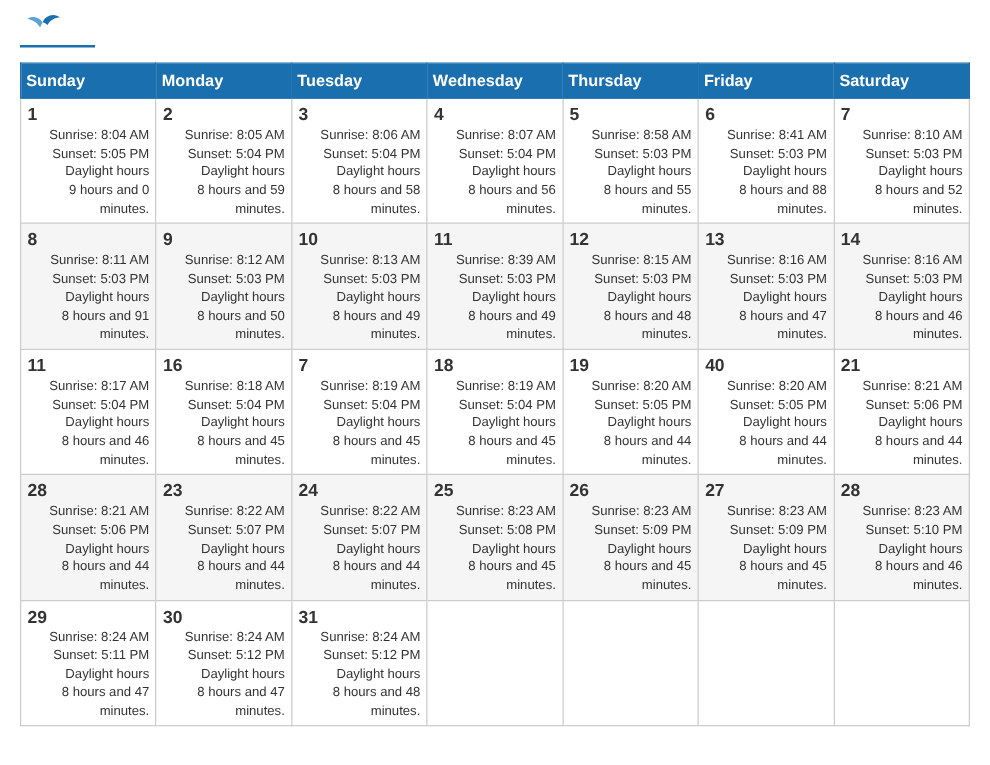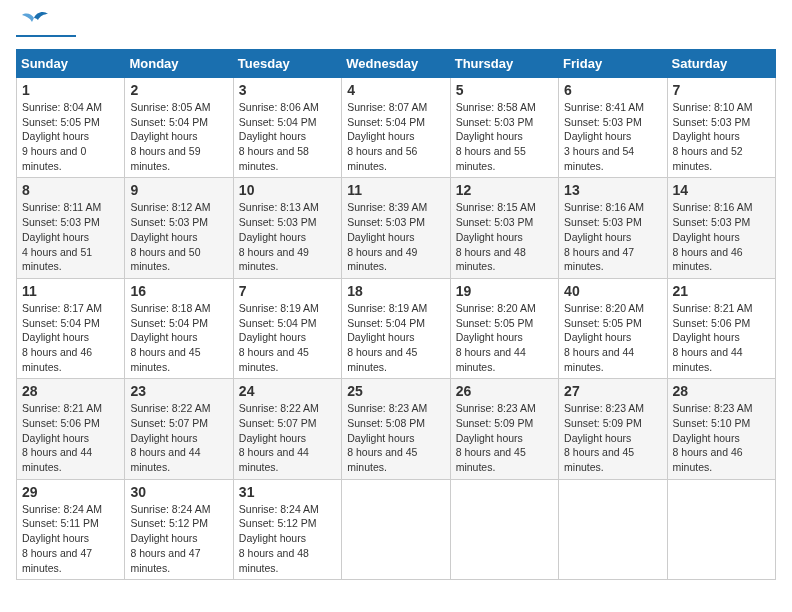--- a/index.html
+++ b/index.html
@@ -62,20 +62,21 @@
       font-size: 14px;
       font-weight: bold;
       color: #333;
       display: block;
       margin-bottom: 2px;
     }
     .day-info {
       color: #333;
       line-height: 1.4;
       font-size: 10.5px;
+      text-align: right;
     }
     .empty-cell {
       background: #f9f9f9;
     }
   </style>
 </head>
 <body>
 
 <div class="header">
   <div class="logo">
@@ -156,41 +157,41 @@
           <span>Daylight hours</span><br>
           <span>8 hours and 55 minutes.</span>
         </div>
       </td>
         <td>
         <span class="day-num">6</span>
         <div class="day-info">
           <span>Sunrise: </span><span>8:41 AM</span><br>
           <span>Sunset: </span><span>5:03 PM</span><br>
           <span>Daylight hours</span><br>
-          <span>3 hours and 54 minutes.</span>
+          <span>8 hours and 88 minutes.</span>
         </div>
       </td>
         <td>
         <span class="day-num">7</span>
         <div class="day-info">
           <span>Sunrise: </span><span>8:10 AM</span><br>
           <span>Sunset: </span><span>5:03 PM</span><br>
           <span>Daylight hours</span><br>
           <span>8 hours and 52 minutes.</span>
         </div>
       </td>
       </tr>
       <tr>
         <td>
         <span class="day-num">8</span>
         <div class="day-info">
           <span>Sunrise: </span><span>8:11 AM</span><br>
           <span>Sunset: </span><span>5:03 PM</span><br>
           <span>Daylight hours</span><br>
-          <span>4 hours and 51 minutes.</span>
+          <span>8 hours and 91 minutes.</span>
         </div>
       </td>
         <td>
         <span class="day-num">9</span>
         <div class="day-info">
           <span>Sunrise: </span><span>8:12 AM</span><br>
           <span>Sunset: </span><span>5:03 PM</span><br>
           <span>Daylight hours</span><br>
           <span>8 hours and 50 minutes.</span>
         </div>

